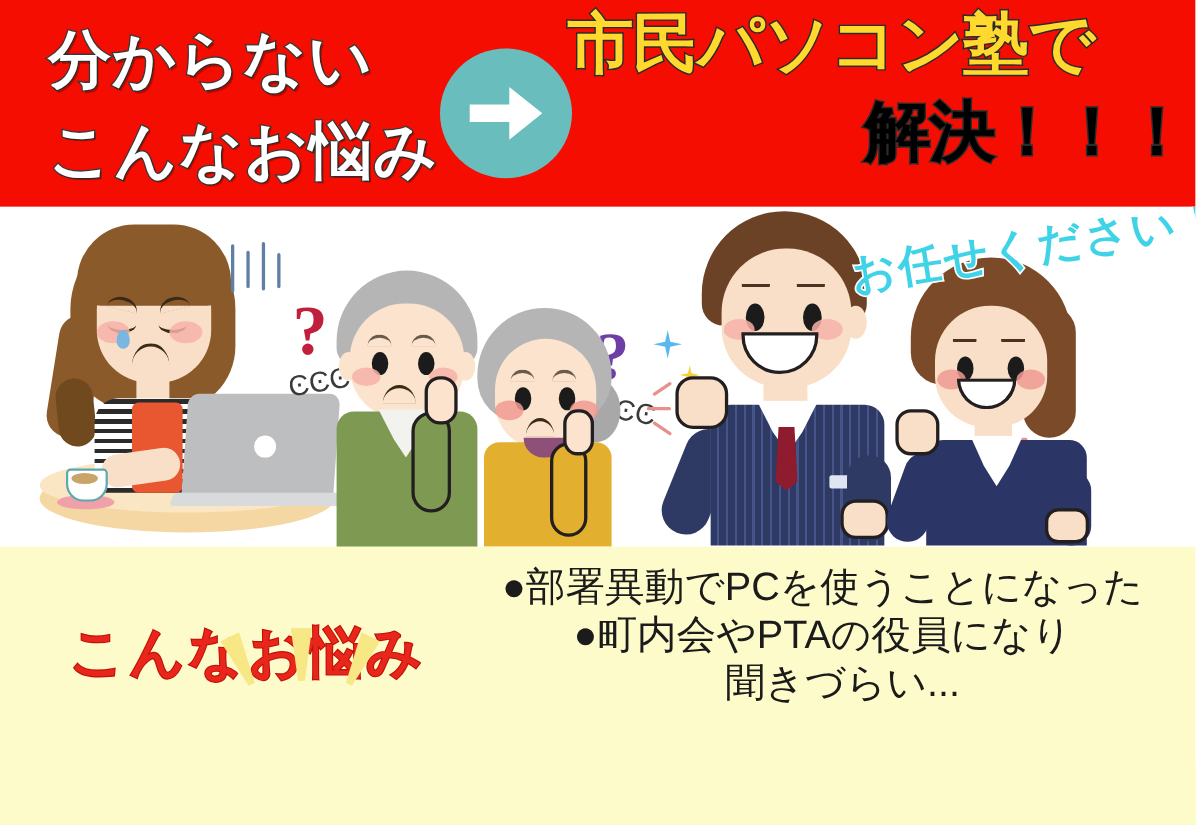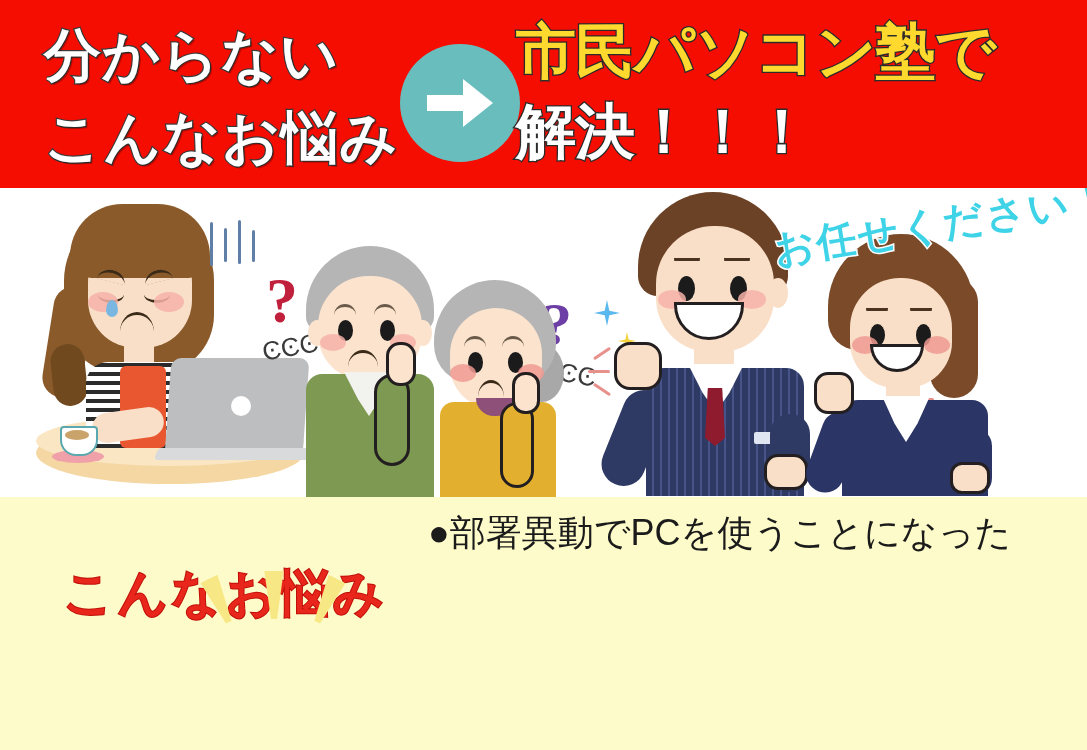--- a/index.html
+++ b/index.html
@@ -60,43 +60,43 @@
     width: 120px; height: 118px;
     display: flex;
     align-items: center;
     justify-content: center;
     color: #ffffff;
     font-size: 74px;
     line-height: 1;
   }
   .banner-right {
     position: absolute;
-    left: 516px; top: 12px;
+    left: 516px; top: 0;
     width: 565px;
   }
   .banner-right .yline1 {
     font-size: 60px;
     line-height: 80px;
     font-weight: bold;
     color: #ffd92e;
     white-space: nowrap;
     -webkit-text-stroke: 2.6px #2b2b2b;
     paint-order: stroke fill;
     text-align: left;
     letter-spacing: -1px;
   }
   .banner-right .yline2 {
     font-size: 60px;
     line-height: 80px;
     font-weight: bold;
-    color: #ffffff;
+    color: #000000;
     white-space: nowrap;
     -webkit-text-stroke: 2.6px #2b2b2b;
     paint-order: stroke fill;
-    text-align: left;
+    text-align: right;
     letter-spacing: -1px;
   }
 
   
   .illus {
     position: absolute;
     left: 0; top: 188px;
     width: 1087px;
     height: 309px;
     background: #ffffff;
@@ -147,20 +147,21 @@
     background: #f8e885;
   }
   .ray.r1 { left: 12px; top: 10px; transform: rotate(-26deg); clip-path: polygon(14% 0, 100% 0, 66% 100%, 38% 100%); }
   .ray.r2 { left: 68px; top: 4px; clip-path: polygon(6% 0, 94% 0, 64% 100%, 36% 100%); }
   .ray.r3 { left: 122px; top: 10px; transform: rotate(26deg); clip-path: polygon(0 0, 86% 0, 62% 100%, 34% 100%); }
 
   .bullets {
     position: absolute;
     left: 428px; top: 14px;
     width: 640px;
+    text-align: center;
   }
   .bullets .bl {
     font-size: 36px;
     line-height: 44px;
     color: #1b1b1b;
     font-weight: 500;
     white-space: nowrap;
     letter-spacing: 0px;
   }
   .bullets .bl.indent { padding-left: 36px; }
@@ -433,16 +434,18 @@
       <div class="rays">
         <div class="ray r1"></div>
         <div class="ray r2"></div>
         <div class="ray r3"></div>
       </div>
       <div class="cl">こんなお悩み</div>
     </div>
 
     <div class="bullets">
       <div class="bl">●部署異動でPCを使うことになった</div>
+      <div class="bl">●町内会やPTAの役員になり</div>
+      <div class="bl indent">聞きづらい...</div>
     </div>
   </div>
 
 </div>
 
 </body></html>

